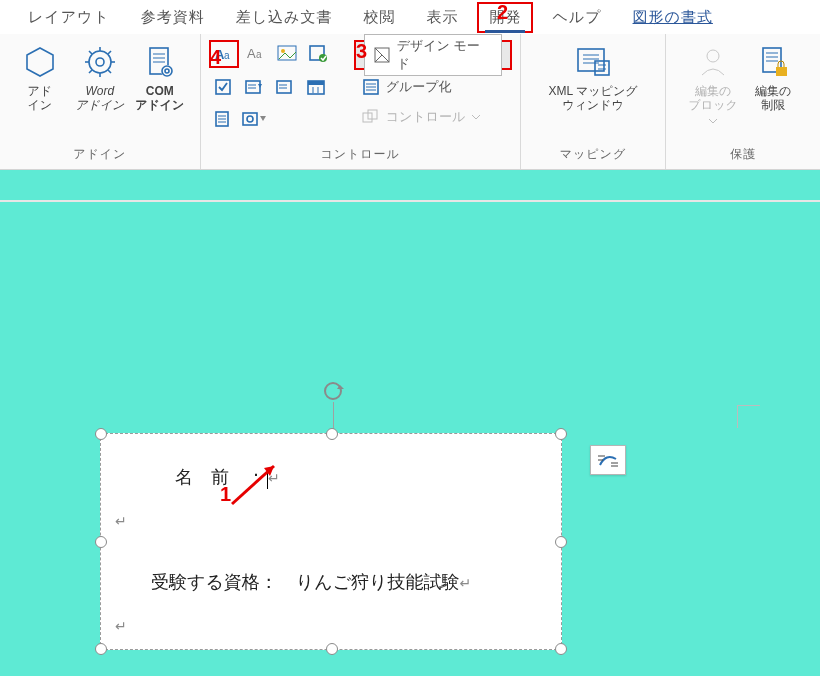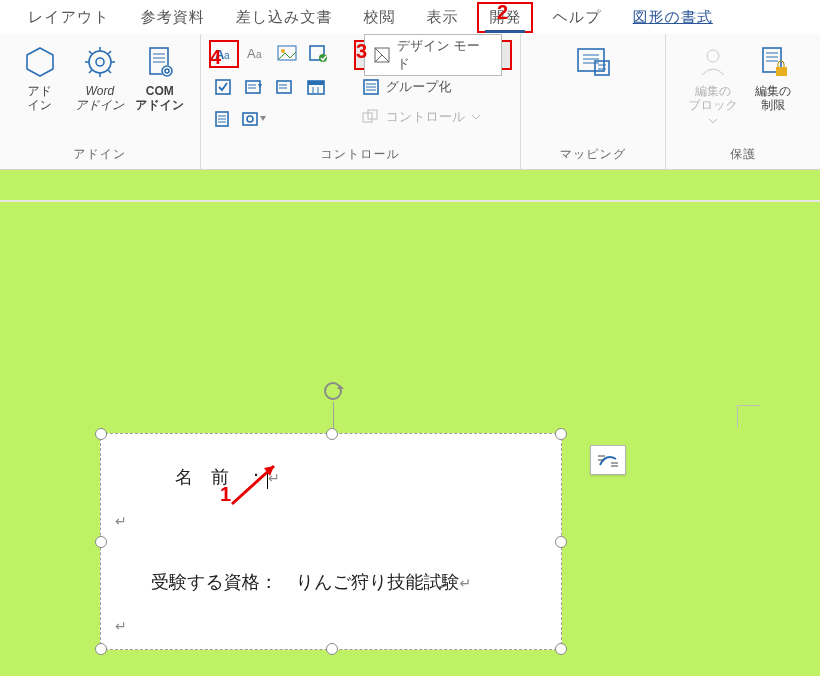--- a/index.html
+++ b/index.html
@@ -94,21 +94,21 @@
   }
   .txtbtn.disabled { color:#b4b4b4; }
   svg { display:block; }
   .stroke-blue { stroke:#2b6fb3; fill:none; stroke-width:1.6; }
   .fill-blue  { fill:#2b6fb3; }
 
   
   .page {
     position:relative;
     height:calc(676px - 34px - 135px);
-    background:#bef264;
+    background:#5eead4;
   }
   .sub-border {
     position:absolute; left:0; right:0; top:30px; height:2px;
     background:#e6e6e6;
   }
   .corner {
     position:absolute; width:22px; height:22px;
     border-top:1px solid #bcbcbc; border-left:1px solid #bcbcbc;
   }
   .textbox {
@@ -352,20 +352,22 @@
           <svg width="36" height="34">
               <rect x="3" y="4" width="26" height="22" class="stroke-blue"></rect>
               <line x1="8" y1="10" x2="24" y2="10" stroke="#2b6fb3"></line>
               <line x1="8" y1="14" x2="24" y2="14" stroke="#2b6fb3"></line>
               <line x1="8" y1="18" x2="24" y2="18" stroke="#2b6fb3"></line>
               <rect x="20" y="16" width="14" height="14" fill="#fafafa" class="stroke-blue"></rect>
               <line x1="23" y1="20" x2="31" y2="20" stroke="#2b6fb3"></line>
               <line x1="23" y1="24" x2="31" y2="24" stroke="#2b6fb3"></line>
             </svg>
         </span>
+        <span class="lbl" style="white-space:pre-line;">XML マッピング
+ウィンドウ</span>
       </div>
     </div>
     <div class="group-label">マッピング</div>
   </div>
 
   <div class="group" style="width:150px; border-right:none;">
     <div class="group-body">
       <div class="bigbtn disabled">
         <span class="icon">
           <svg width="34" height="34">

